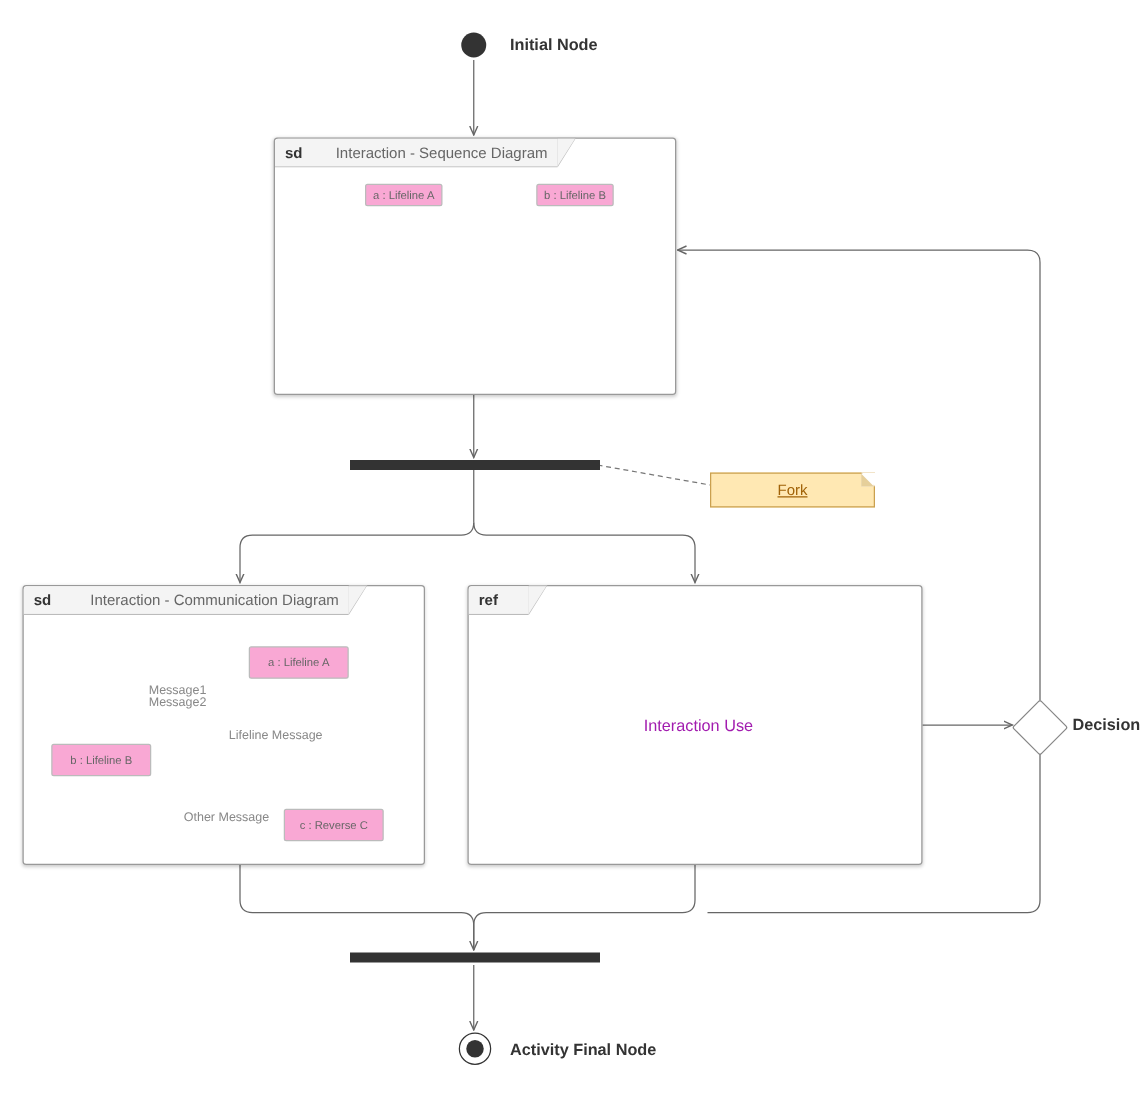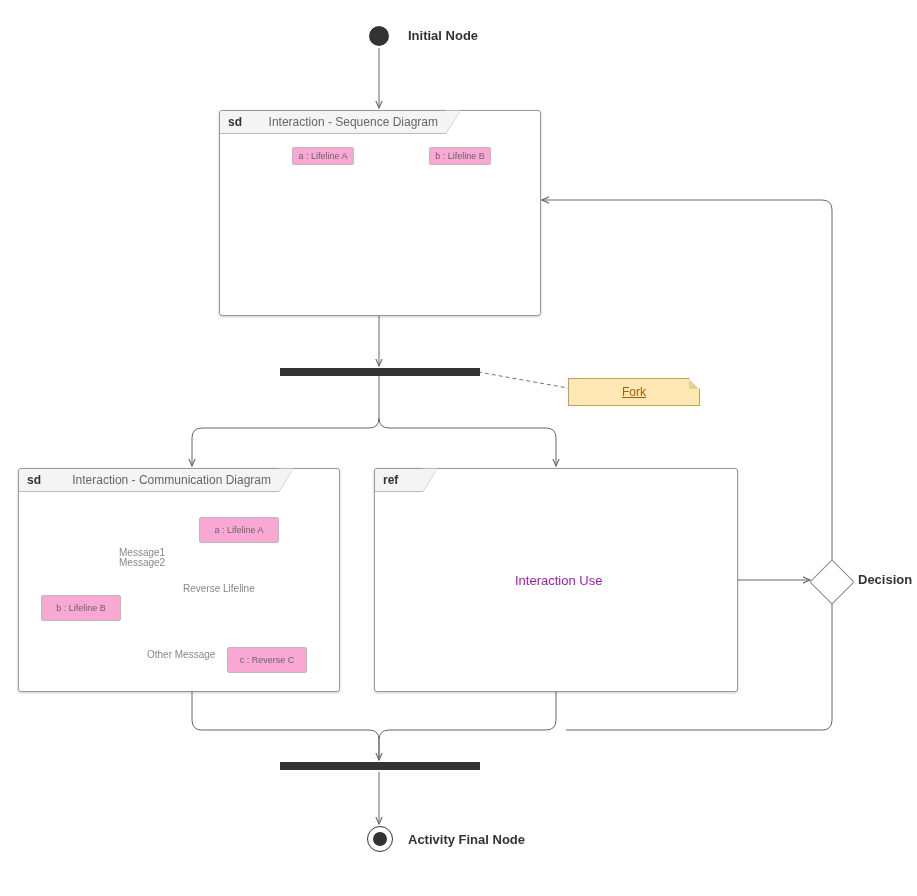--- a/index.html
+++ b/index.html
@@ -113,21 +113,21 @@
   <div class="frame" style="left:18px;top:468px;width:320px;height:222px;">
     <div class="frame-tab" style="width:244px;">
       <b>sd</b>
       <span>Interaction - Communication Diagram</span>
     </div>
     <div class="inner-box" style="left:180px;top:48px;width:78px;height:24px;">a : Lifeline A</div>
     <div class="inner-box" style="left:22px;top:126px;width:78px;height:24px;">b : Lifeline B</div>
     <div class="inner-box" style="left:208px;top:178px;width:78px;height:24px;">c : Reverse C</div>
     <div class="tiny" style="left:100px;top:78px;">Message1</div>
     <div class="tiny" style="left:100px;top:88px;">Message2</div>
-    <div class="tiny" style="left:164px;top:114px;">Reverse Lifeline</div>
+    <div class="tiny" style="left:164px;top:114px;">Lifeline Message</div>
     <div class="tiny" style="left:128px;top:180px;">Other Message</div>
   </div>
 
   <div class="frame" style="left:374px;top:468px;width:362px;height:222px;">
     <div class="frame-tab" style="width:32px;">
       <b>ref</b>
     </div>
     <div class="lbl light" style="left:140px;top:104px;position:absolute;">Interaction Use</div>
   </div>
 

